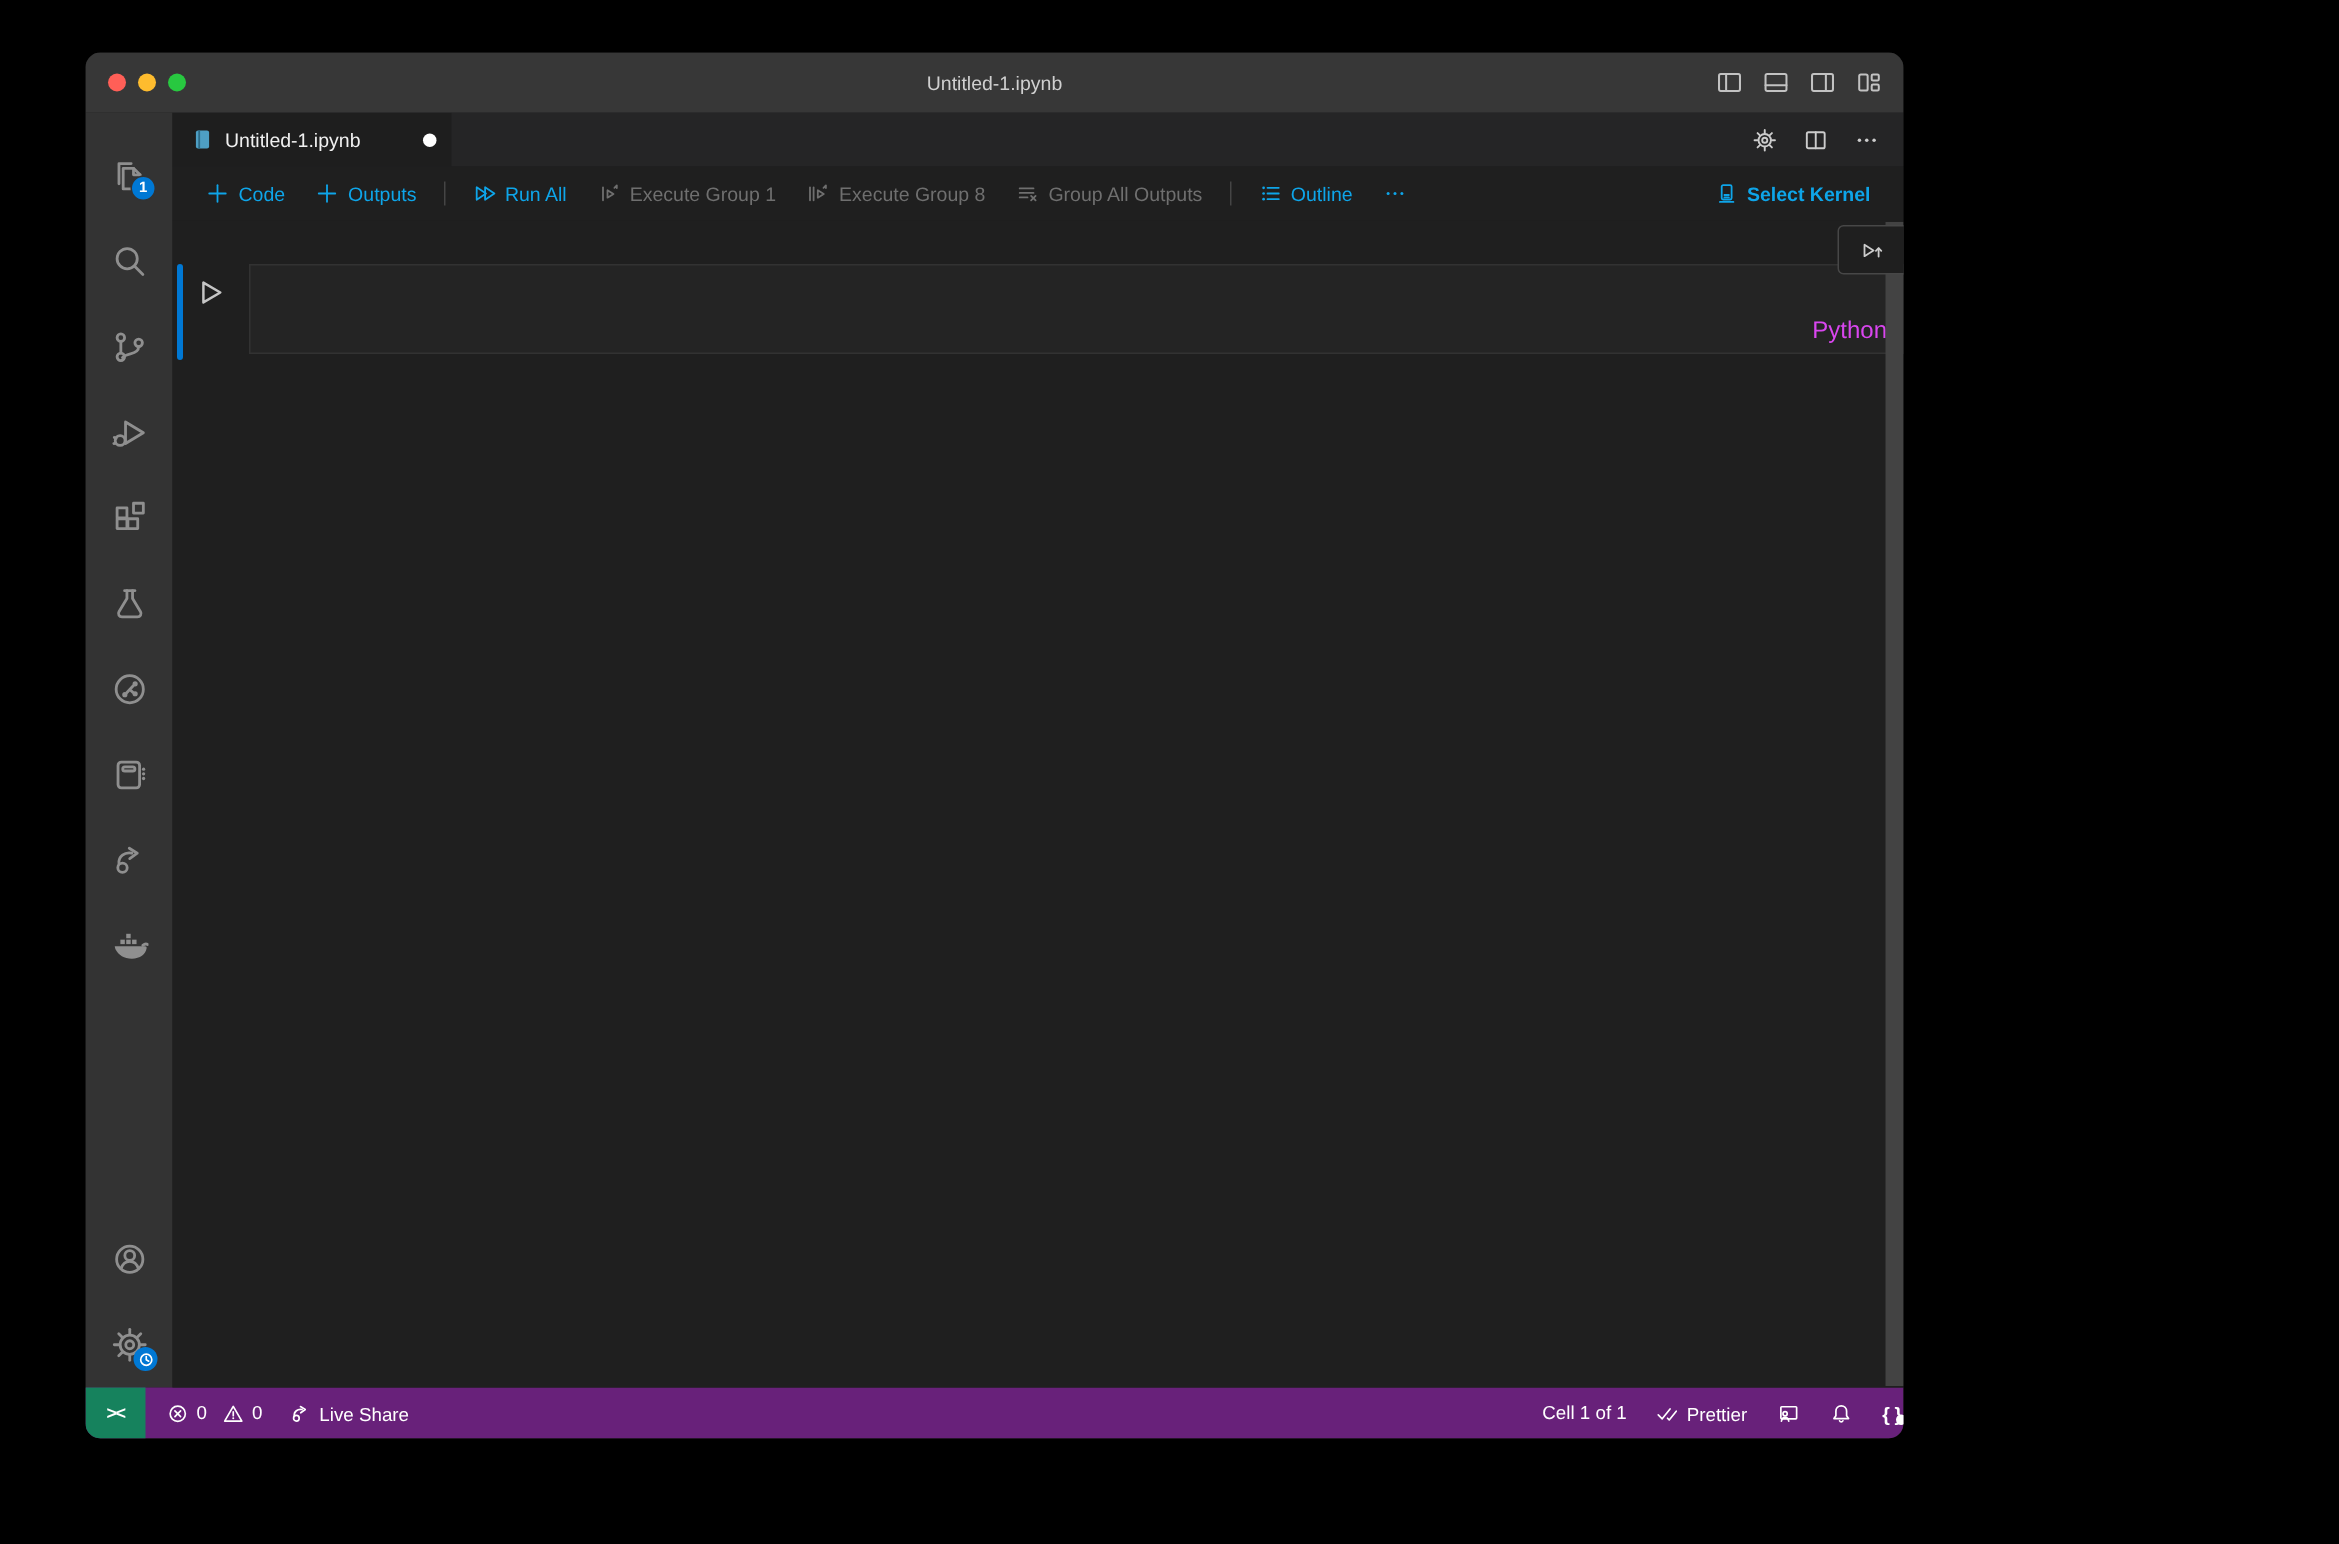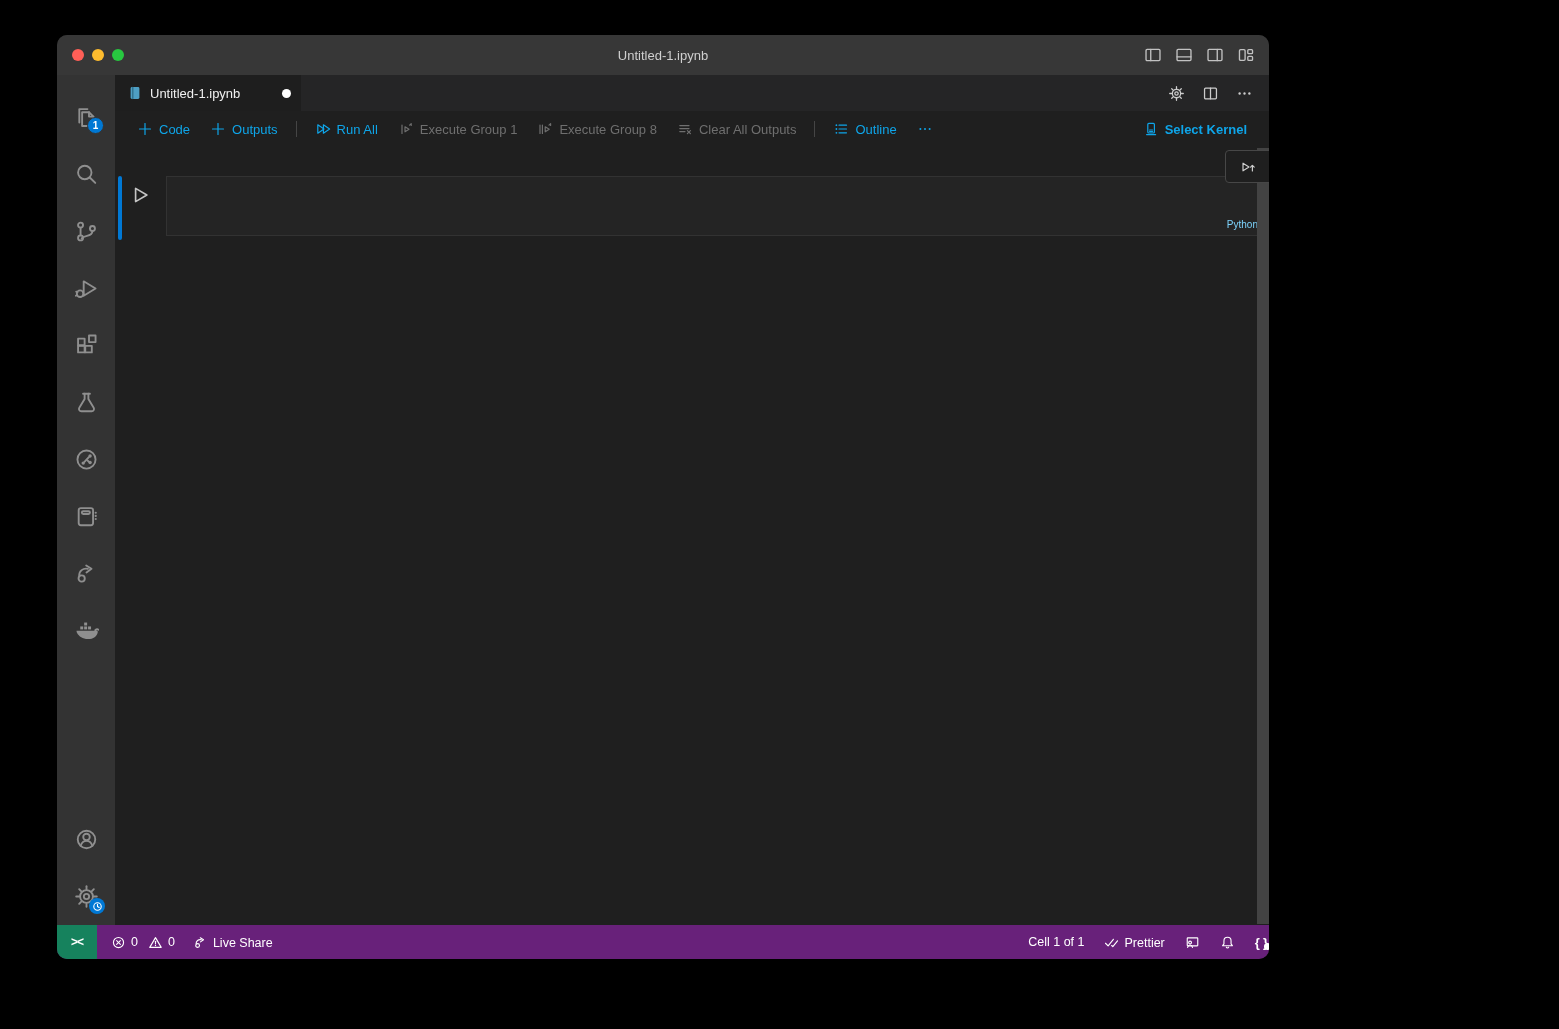--- a/index.html
+++ b/index.html
@@ -60,21 +60,21 @@
 
   
   .nbbody { flex:1 1 auto; position:relative; background:#1f1f1f; min-height:0; }
 
   .cell-row { position:absolute; left:0; top:29px; width:100%; display:flex; }
   .focus-bar { position:absolute; left:3px; top:0; width:4px; height:64px; background:#0078d4; border-radius:2px; }
   .cell-gutter { width:51px; flex:0 0 auto; display:flex; justify-content:center; padding-top:8px; }
   .run-btn { width:24px; height:24px; color:#c5c5c5; cursor:pointer; }
   .run-btn svg { width:22px; height:22px; }
   .cell-editor { width:1318px; height:60px; background:#242424; border:1px solid #323232; position:relative; cursor:text; }
-  .lang-pick { position:absolute; right:10px; bottom:5px; color:#7dd3fc; font-size:10px; cursor:pointer; }
+  .lang-pick { position:absolute; right:10px; bottom:5px; color:#d946ef; font-size:16px; cursor:pointer; }
 
   .cell-toolbar { position:absolute; left:1110px; top:3px; width:228px; height:33px; background:#1f1f1f;
                   border:1px solid #474747; border-radius:4px; display:flex; align-items:center;
                   justify-content:space-evenly; color:#cccccc; z-index:5; }
   .cell-toolbar svg { width:16px; height:16px; display:block; cursor:pointer; }
 
   .scrollbar { position:absolute; right:0; top:1px; width:12px; height:776px; background:#434343; cursor:grab; }
 
   
   .statusbar { height:34px; background:#68217a; display:flex; align-items:center; flex:0 0 auto;
@@ -330,21 +330,21 @@
           <span>Execute Group 8</span>
         </div>
         <div class="tb-btn disabled">
           <svg viewBox="0 0 16 16">
             <line x1="2.8" y1="4.6" x2="12" y2="4.6"></line>
               <line x1="2.8" y1="7.6" x2="12" y2="7.6"></line>
               <line x1="2.8" y1="10.6" x2="8" y2="10.6"></line>
             <line x1="10.4" y1="9.6" x2="13.4" y2="12.6"></line>
               <line x1="13.4" y1="9.6" x2="10.4" y2="12.6"></line>
           </svg>
-          <span>Clear All Outputs</span>
+          <span>Group All Outputs</span>
         </div>
         <span class="tb-sep"></span>
         <div class="tb-btn">
           <svg viewBox="0 0 16 16">
             <line x1="6" y1="4.2" x2="13.5" y2="4.2"></line>
               <line x1="6" y1="8" x2="13.5" y2="8"></line>
               <line x1="6" y1="11.8" x2="13.5" y2="11.8"></line>
             <g class="fill">
                 <circle cx="3.4" cy="4.2" r="0.9"></circle>
                 <circle cx="3.4" cy="8" r="0.9"></circle>

